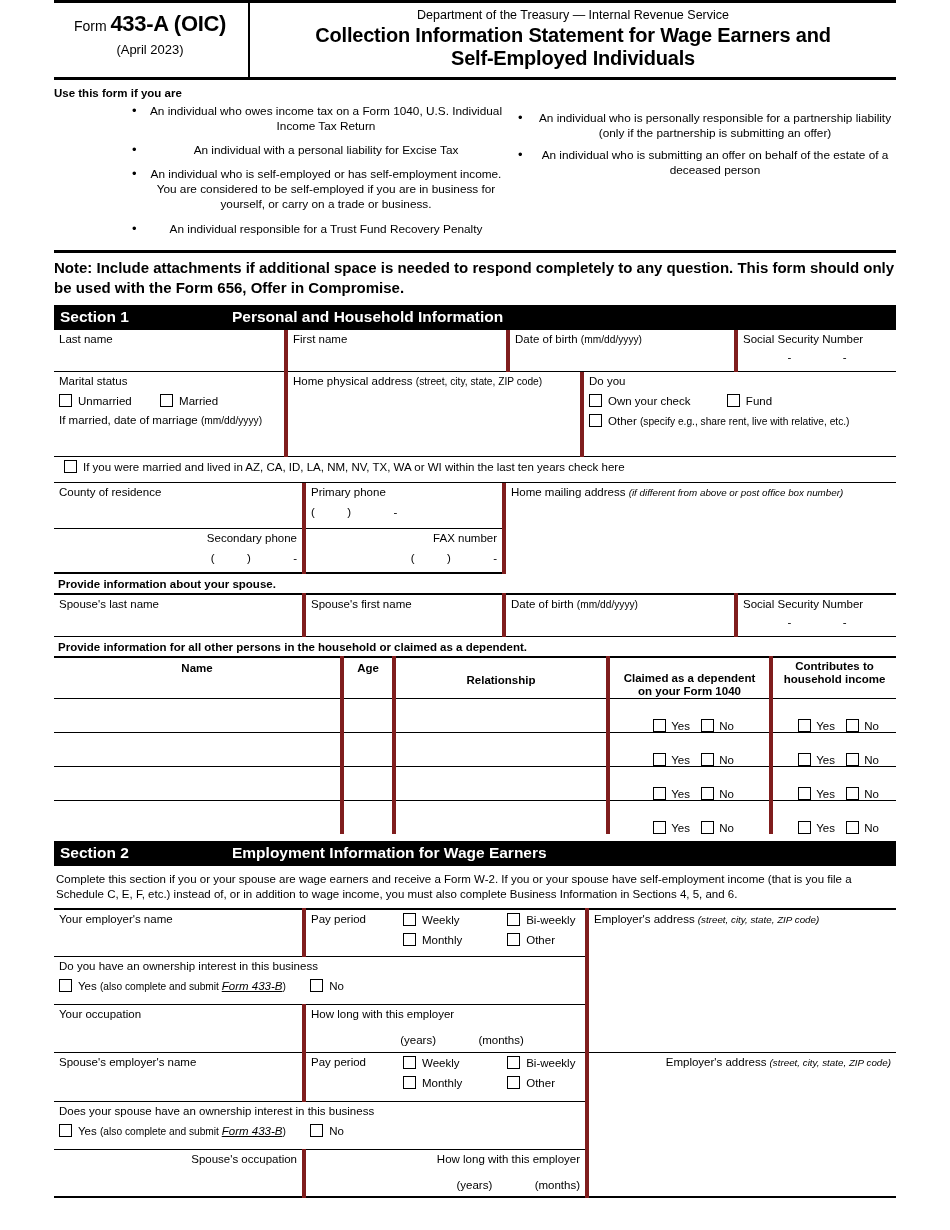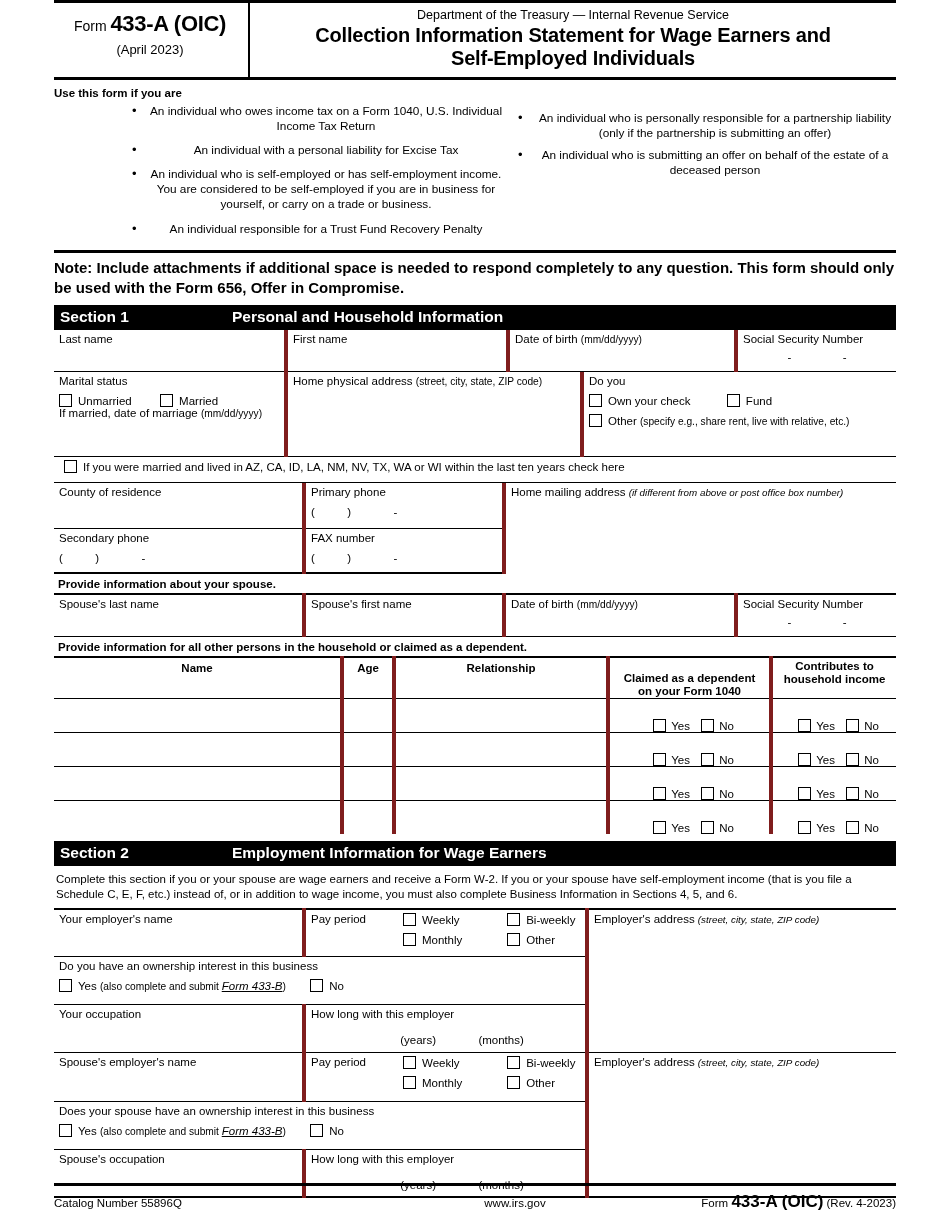--- a/index.html
+++ b/index.html
@@ -57,21 +57,21 @@
   .secbar .sname { width:172px; }
 
   
   .t { width:100%; border-collapse:collapse; table-layout:fixed; }
   .t td { vertical-align:top; padding:3px 5px 2px 5px; font-size:11.5px; }
   .lbl { font-size:11.5px; }
   .it  { font-size:10.2px; }
   .it2 { font-style:italic; font-size:9.8px; }
 
   .bt { border-top:2px solid #000; }
-  .bb { border-bottom:2px solid #000; }
+  .bb { border-bottom:2px solid #000;text-align:right; }
   .bl { border-left:4px solid #7f1d1d; }
   .bb1 { border-bottom:1px solid #000; }
 
   
   .cb {
     display:inline-block; width:13px; height:13px;
     border:1.6px solid #000; background:#fff;
     vertical-align:-2px; margin-right:6px;
   }
   .cbrow { margin-top:7px; font-size:11.5px; white-space:nowrap; }
@@ -184,21 +184,21 @@
       </colgroup>
     <tbody>
         <tr>
       <td class="bb1" style="height:84px">
         <span class="lbl">Marital status</span>
         <div class="cbrow">
           <span class="cb"></span><span>Unmarried</span>
           <span style="display:inline-block;width:22px"></span>
           <span class="cb"></span><span>Married</span>
         </div>
-        <div style="">
+        <div style="margin-top:7px;">
           <span class="lbl">If married, date of marriage</span>
           <span class="it">(mm/dd/yyyy)</span>
         </div>
       </td>
       <td class="bb1 bl">
         <span class="lbl">Home physical address</span>
         <span class="it">(street, city, state, ZIP code)</span>
       </td>
       <td class="bb1 bl">
         <span class="lbl">Do you</span>
@@ -316,21 +316,21 @@
         <col style="width:288px">
         <col style="width:52px">
         <col style="width:214px">
         <col style="width:163px">
         <col>
       </colgroup>
     <tbody>
         <tr>
       <td class="bb1" style="text-align:center;font-weight:bold;font-size:11.5px;height:26px;padding-top:4px">Name</td>
       <td class="bb1 bl" style="text-align:center;font-weight:bold;font-size:11.5px;padding-top:4px">Age</td>
-      <td class="bb1 bl" style="text-align:center;font-weight:bold;font-size:11.5px;padding-top:4px">Relationship</td>
+      <td class="bb1 bl" style="text-align:center;font-weight:bold;font-size:11.5px;padding-top:16px">Relationship</td>
       <td class="bb1 bl" style="text-align:center;font-weight:bold;font-size:11.5px;line-height:1.15;padding-top:14px">
         <div>Claimed as a dependent</div>
         <div>on your Form 1040</div>
       </td>
       <td class="bb1 bl" style="text-align:center;font-weight:bold;font-size:11.5px;line-height:1.15;padding-top:2px">
         <div>Contributes to</div>
         <div>household income</div>
       </td>
     </tr>
 
@@ -510,23 +510,14 @@
           <span style="display:inline-block;width:86px"></span>
           <span>(years)</span>
           <span style="display:inline-block;width:36px"></span>
           <span>(months)</span>
         </div>
       </td>
     </tr>
   </tbody>
     </table>
 
-  <div class="footer">
-    <div class="f1">Catalog Number 55896Q</div>
-    <div class="f2">www.irs.gov</div>
-    <div class="f3">
-      <span>Form</span>
-      <span class="big">433-A (OIC)</span>
-      <span class="rev">(Rev. 4-2023)</span>
-    </div>
-  </div>
 
 </div>
 
 </body></html>

